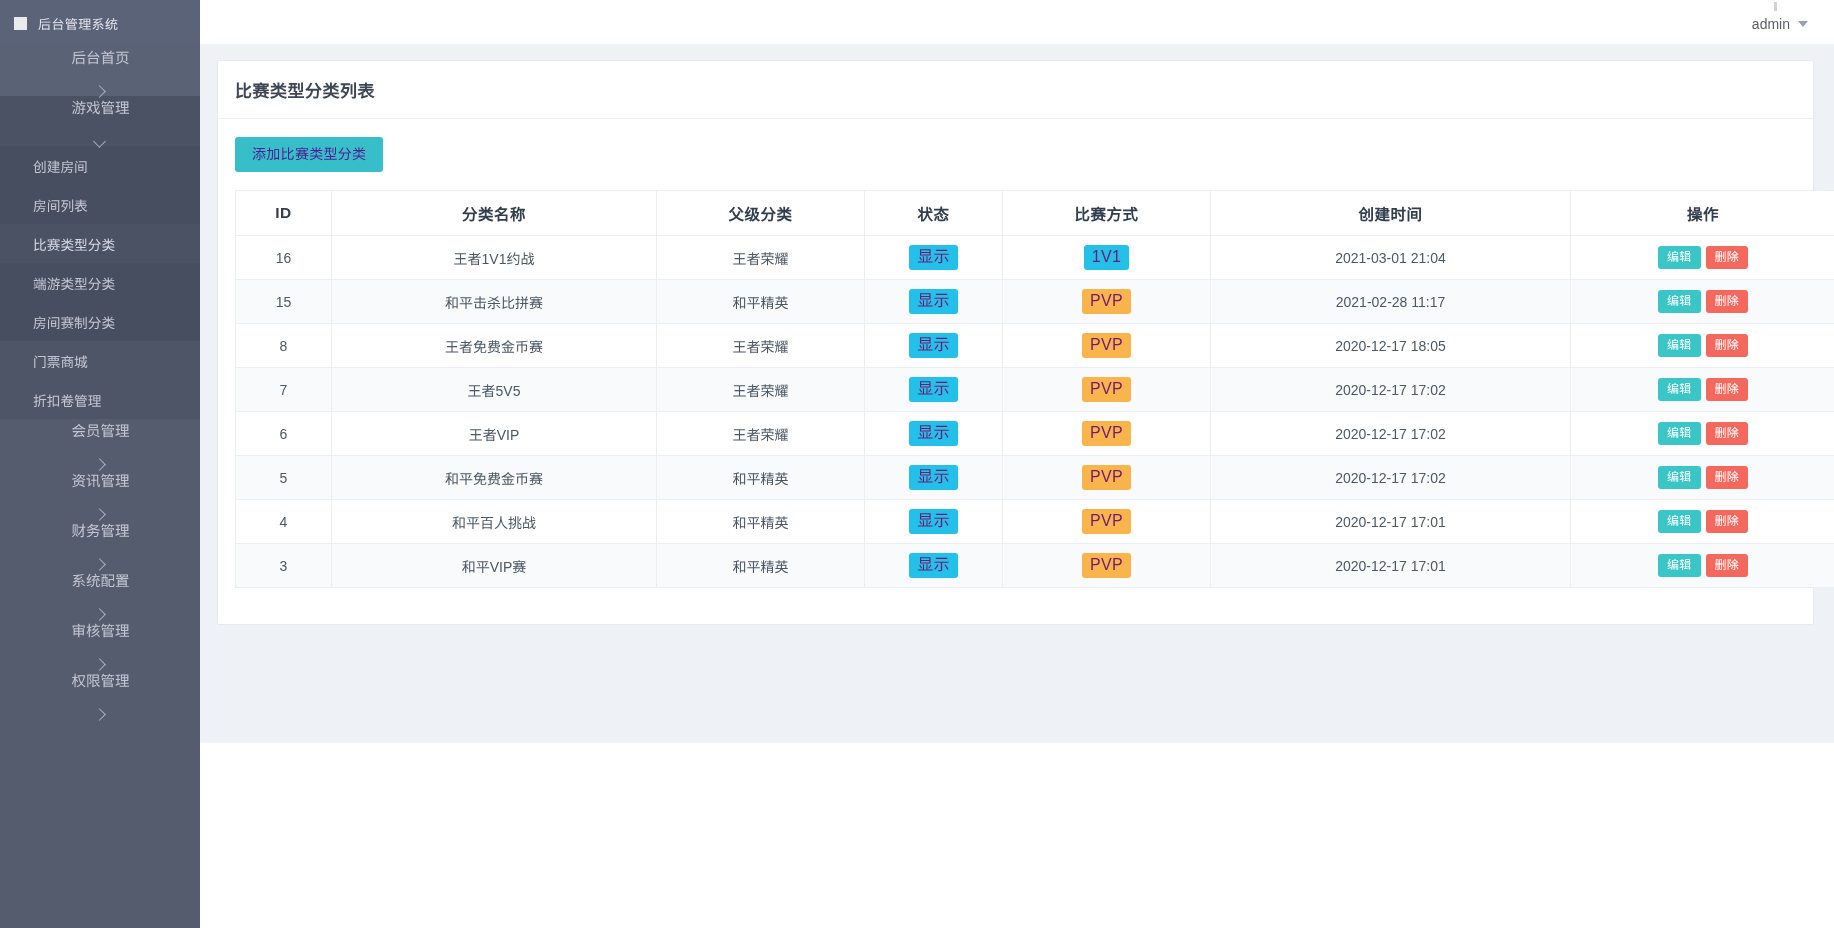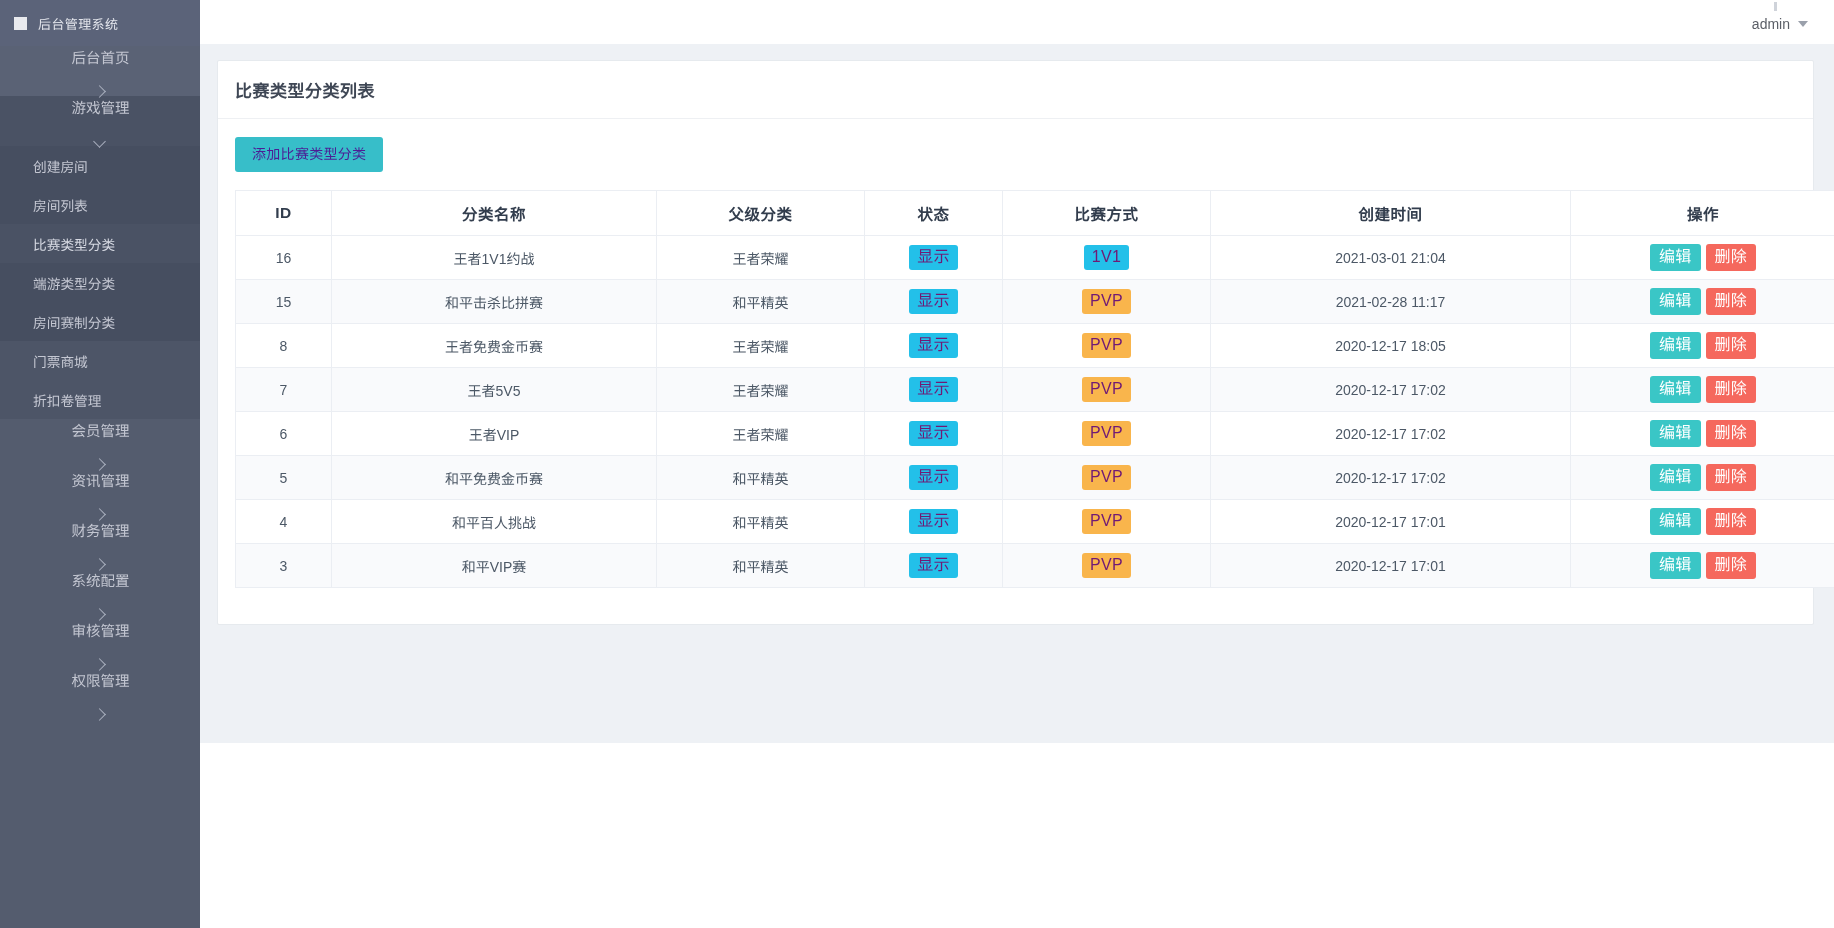--- a/index.html
+++ b/index.html
@@ -238,21 +238,21 @@
     line-height: 1;
     letter-spacing: 0.3px;
     min-width: 34px;
   }
   .badge-info    { background: #23c0e9; }
   .badge-warn    { background: #f9b54c; }
 
   .ops { display: flex; gap: 5px; justify-content: center; align-items: center; }
   .btn-xs {
     color: #ffffff;
-    font-size: 16px;
+    font-size: 12px;
     border: none;
     border-radius: 3px;
     padding: 5px 9px 6px 9px;
     cursor: pointer;
     line-height: 1;
     letter-spacing: 0.3px;
   }
   .btn-edit { background: #3ac6c6; }
   .btn-del  { background: #f5685d; }
 </style>

